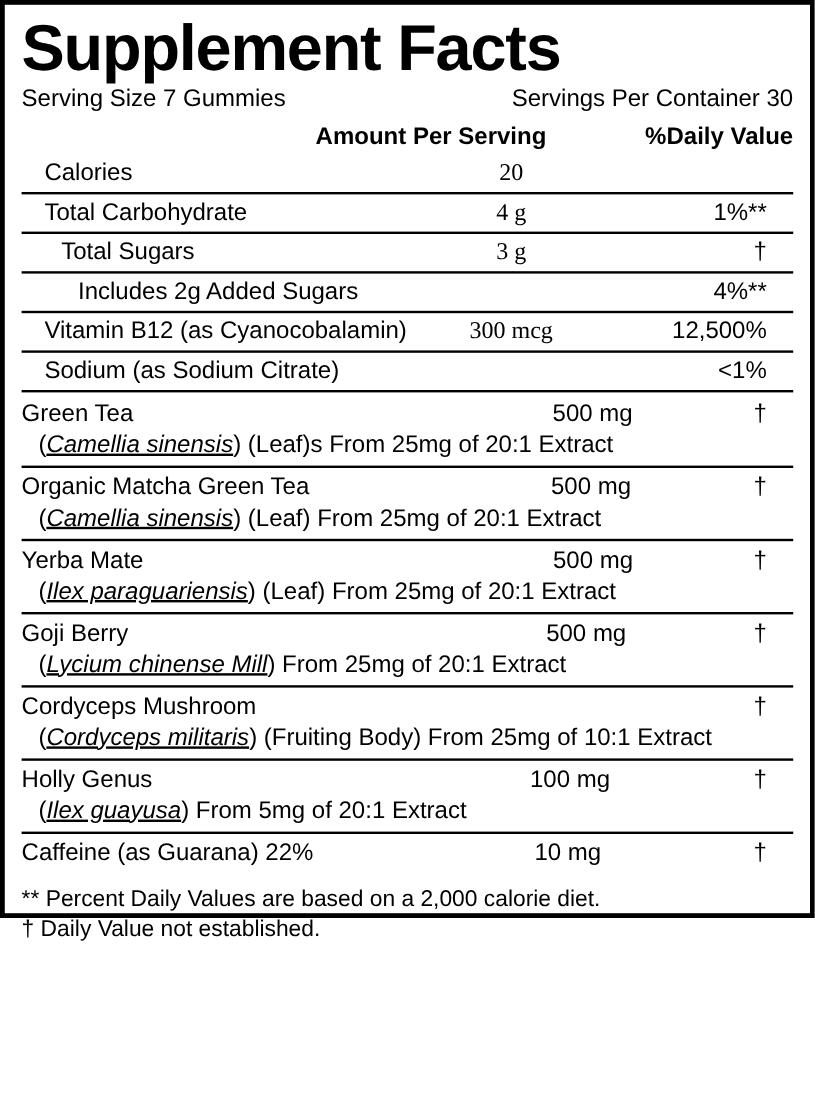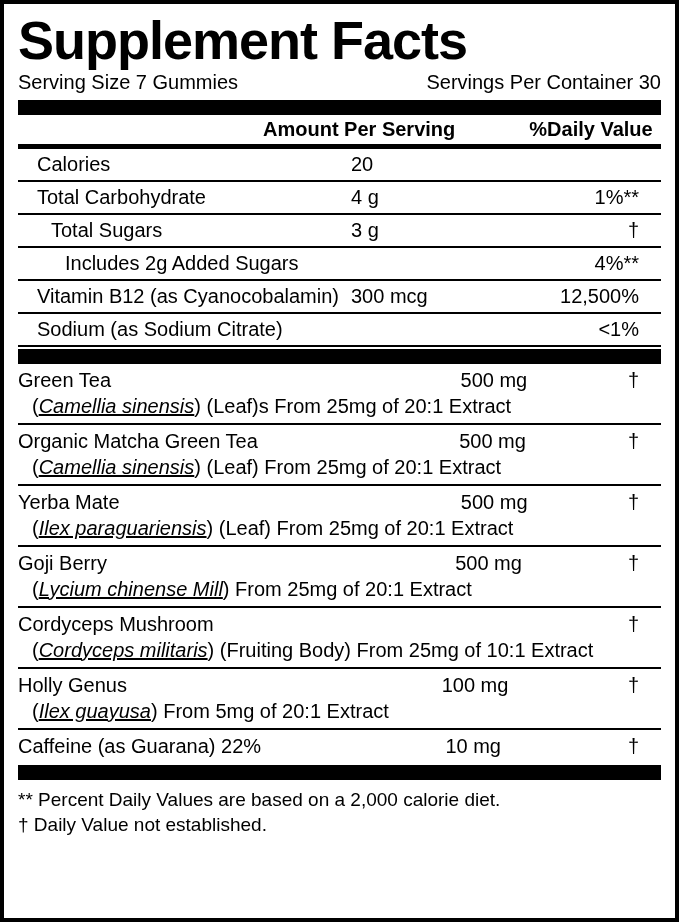--- a/index.html
+++ b/index.html
@@ -9,21 +9,21 @@
   }
   body {
     width: 679px;
     height: 922px;
     font-family: "Liberation Sans", sans-serif;
     color: #000000;
   }
   .panel {
     box-sizing: border-box;
     width: 679px;
-    height: 922px;
+    height: 765px;
     border: 4px solid #000000;
     padding: 8px 14px 6px 14px;
     display: flex;
     flex-direction: column;
   }
   .title {
     font-size: 54px;
     font-weight: bold;
     letter-spacing: -1px;
     line-height: 1.05;
@@ -60,40 +60,41 @@
     font-weight: bold;
     padding: 3px 0 3px 0;
     gap: 44px;
   }
   .hdr-amount {
     width: 214px;
     text-align: left;
   }
   .hdr-dv {
     width: 140px;
-    text-align: center;
+    text-align: right;
   }
   .row {
     display: flex;
     align-items: baseline;
     font-size: 20px;
     padding: 4px 0 4px 0;
     min-height: 20px;
   }
   .row .name {
     flex: 1 1 auto;
     text-align: left;
     white-space: nowrap;
     margin-left: 19px;
   }
   .row .amt {
     width: 150px;
-    text-align: left;
+    text-align: center;
     padding-right: 12px;
     white-space: nowrap;
+    font-family: Liberation Serif, serif;
   }
   .row .dv {
     width: 126px;
     text-align: right;
     padding-right: 22px;
     white-space: nowrap;
   }
   .indent1 { padding-left: 14px; }
   .indent2 { padding-left: 28px; }
 

